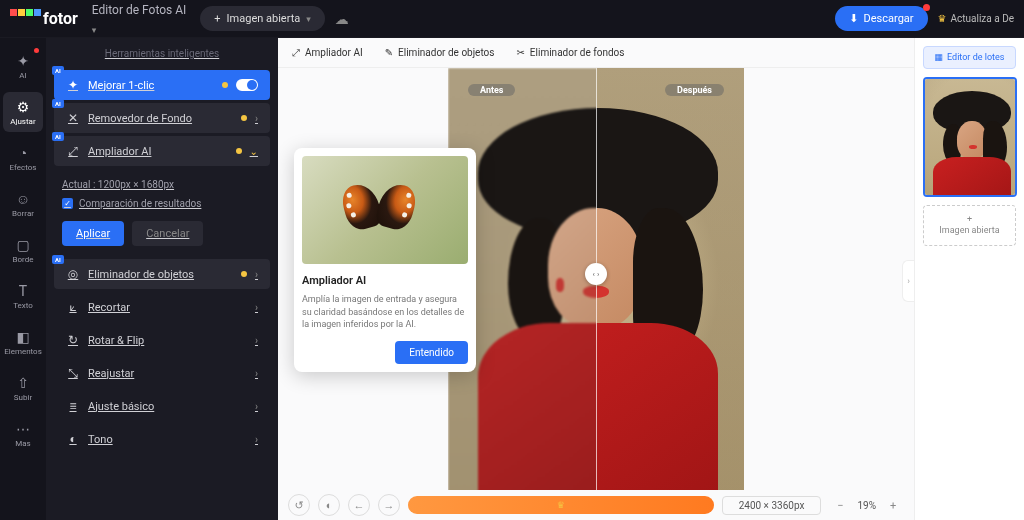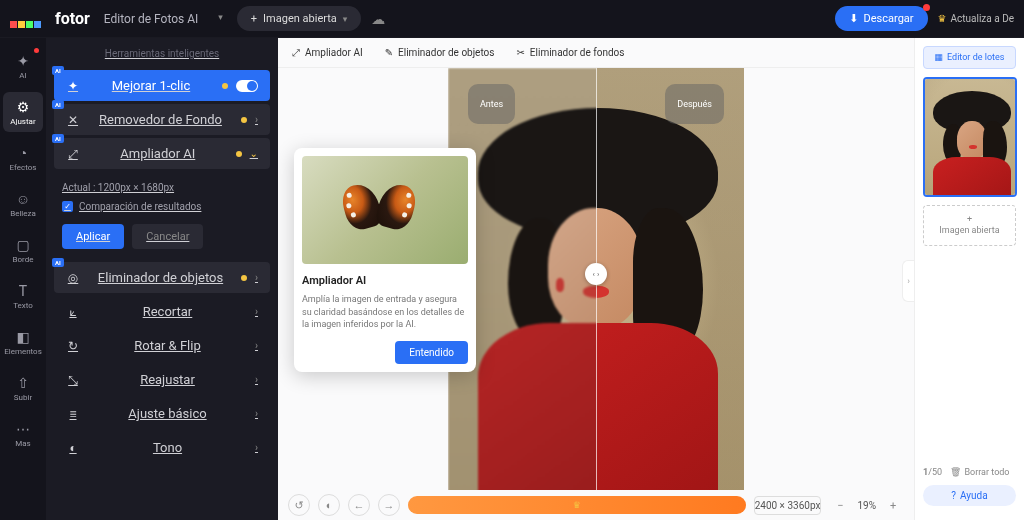--- a/index.html
+++ b/index.html
@@ -1,23 +1,23 @@
 <!DOCTYPE html>
 <html><head>
 <meta charset="utf-8">
 <style>
   *{box-sizing:border-box;margin:0;padding:0;font-family:-apple-system,BlinkMacSystemFont,"Segoe UI",Roboto,sans-serif;}
   body{background:#0d0d14;color:#d0d0d5;font-size:12px;overflow:hidden;width:1024px;height:520px;position:relative;}
   
   
   .topbar{height:38px;background:#14141c;display:flex;align-items:center;padding:0 10px;gap:14px;border-bottom:1px solid #1a1a22;}
-  .logo{display:flex;align-items:flex-end;gap:14px;font-weight:700;font-size:16px;color:#fff;}
+  .logo{display:flex;align-items:flex-start;gap:2px;font-weight:700;font-size:16px;color:#fff;}
   .logo-sq{display:flex;gap:1px;}
   .logo-sq span{width:7px;height:7px;}
-  .editor-dd{color:#b5b5c0;font-size:12px;display:flex;align-items:flex-start;gap:20px;cursor:pointer;}
+  .editor-dd{color:#b5b5c0;font-size:12px;display:flex;align-items:flex-start;gap:8px;cursor:pointer;flex-direction:column;}
   .chev{font-size:9px;color:#888;}
   .open-btn{background:#2a2a34;border-radius:16px;padding:6px 14px;color:#ddd;font-size:11px;display:flex;align-items:center;gap:6px;cursor:pointer;}
   .cloud{color:#888;font-size:14px;margin-left:-4px;}
   .topbar-right{margin-left:auto;display:flex;align-items:center;gap:10px;}
   .download-btn{background:#2a6ff5;color:#fff;border-radius:16px;padding:6px 14px;font-size:11px;display:flex;align-items:center;gap:5px;cursor:pointer;position:relative;}
   .download-btn::after{content:'';position:absolute;top:-2px;right:-2px;width:7px;height:7px;background:#ff3b3b;border-radius:50%;}
   .upgrade{color:#bbb;font-size:10px;display:flex;align-items:center;gap:4px;}
   .crown{color:#f5c542;}
   
   
@@ -29,21 +29,21 @@
   
   
   .tools{position:absolute;left:46px;top:38px;width:232px;bottom:0;background:#1b1b24;overflow-y:auto;text-decoration:underline;}
   .tools::-webkit-scrollbar{width:0;}
   .section-title{text-align:center;color:#6a6a78;font-size:10px;padding:10px 0 8px;}
   .tool-row{display:flex;align-items:center;padding:8px 12px;gap:8px;position:relative;cursor:pointer;border-radius:4px;margin:3px 8px;}
   .tool-row.blue{background:#2a6ff5;color:#fff;}
   .tool-row.dark{background:#2a2a34;}
   .ai-badge{position:absolute;left:-2px;top:-4px;background:#2a6ff5;color:#fff;font-size:6px;padding:1px 3px;border-radius:2px;font-weight:700;}
   .tool-ic{width:14px;text-align:center;font-size:12px;}
-  .tool-label{flex:1;font-size:13px;text-align:center;}
+  .tool-label{flex:1;font-size:11px;}
   .dot-y{width:6px;height:6px;background:#f5c542;border-radius:50%;}
   .toggle{width:22px;height:12px;background:#fff;border-radius:6px;position:relative;}
   .toggle::after{content:'';position:absolute;right:1px;top:1px;width:10px;height:10px;background:#2a6ff5;border-radius:50%;}
   .chev-r{color:#888;font-size:10px;}
   
   .sub-panel{padding:6px 16px 10px;font-size:10px;color:#a0a0ab;}
   .sub-panel .line{padding:4px 0;display:flex;align-items:center;gap:6px;}
   .info-ic{color:#666;font-size:9px;}
   .checkbox{width:11px;height:11px;background:#2a6ff5;border-radius:2px;display:inline-flex;align-items:center;justify-content:center;color:#fff;font-size:8px;}
   .btn-row{display:flex;gap:8px;margin-top:8px;align-items:center;}
@@ -65,21 +65,21 @@
     linear-gradient(180deg,#c8b893 0%,#b8a57a 100%);position:relative;}
   .img-half.left .fake-img{filter:blur(0.8px) saturate(0.85);}
   .hat{position:absolute;top:40px;left:30px;width:240px;height:130px;background:#1a1614;border-radius:50% 50% 45% 45%;}
   .face{position:absolute;top:140px;left:100px;width:95px;height:120px;background:linear-gradient(135deg,#d9a582,#c48962);border-radius:48% 48% 42% 42%;}
   .lips{position:absolute;top:218px;left:135px;width:26px;height:12px;background:#d4342e;border-radius:40% 40% 50% 50%;}
   .earring{position:absolute;top:210px;left:108px;width:8px;height:14px;background:#d4342e;border-radius:40%;}
   .body{position:absolute;top:255px;left:30px;width:240px;height:180px;background:linear-gradient(145deg,#c92020,#a01515);border-radius:30% 28% 0 0;}
   .hair{position:absolute;top:140px;left:185px;width:70px;height:150px;background:#1a1410;border-radius:40% 60% 50% 30%;}
   .hair2{position:absolute;top:150px;left:60px;width:55px;height:120px;background:#1a1410;border-radius:60% 40% 30% 50%;}
   
-  .ba-label{position:absolute;top:16px;padding:15px 12px;background:rgba(100,100,100,0.5);color:#fff;font-size:9px;border-radius:10px;}
+  .ba-label{position:absolute;top:16px;padding:1px 12px;background:rgba(100,100,100,0.5);color:#fff;font-size:9px;border-radius:10px;font-weight:bold;}
   .ba-before{left:20px;}
   .ba-after{right:20px;}
   .divider{position:absolute;top:0;bottom:0;left:50%;width:1px;background:rgba(255,255,255,0.7);}
   .divider-handle{position:absolute;top:48%;left:50%;transform:translate(-50%,-50%);width:22px;height:22px;background:#fff;border-radius:50%;display:flex;align-items:center;justify-content:center;font-size:8px;color:#666;cursor:ew-resize;box-shadow:0 1px 4px rgba(0,0,0,0.3);}
   
   
   .popup{position:absolute;top:148px;left:294px;width:182px;background:#fff;border-radius:8px;box-shadow:0 4px 20px rgba(0,0,0,0.2);padding:8px;z-index:10;}
   .popup-img{width:100%;height:108px;border-radius:4px;background:linear-gradient(135deg,#d8dcc0 0%,#b8c090 50%,#9aad70 100%);position:relative;overflow:hidden;}
   .butterfly{position:absolute;top:28px;left:42px;width:70px;height:50px;}
   .wing{position:absolute;width:35px;height:45px;background:radial-gradient(ellipse at 30% 30%,#e8852a 0%,#c85a15 30%,#2a1810 55%,#1a0f08 100%);border-radius:60% 80% 40% 60%;}
@@ -88,21 +88,21 @@
   .wingdot{position:absolute;width:5px;height:5px;background:#f5f0e8;border-radius:50%;}
   .popup h4{font-size:11px;color:#222;margin:10px 0 6px;font-weight:600;}
   .popup p{font-size:9px;color:#777;line-height:1.4;}
   .popup-btn{background:#2a6ff5;color:#fff;font-size:10px;padding:6px 14px;border-radius:4px;float:right;margin-top:10px;cursor:pointer;}
   .popup::before{content:'';position:absolute;left:-6px;top:50%;border:6px solid transparent;border-right-color:#fff;}
   
   
   .bottombar{position:absolute;bottom:0;left:0;right:0;height:30px;display:flex;align-items:center;padding:0 10px;gap:8px;font-size:10px;color:#555;}
   .bb-ic{width:22px;height:22px;border:1px solid #ddd;border-radius:11px;display:flex;align-items:center;justify-content:center;cursor:pointer;color:#888;font-size:11px;}
   .upgrade-pill{flex:1;background:linear-gradient(90deg,#ff9840,#ff7a20);color:#fff;border-radius:12px;padding:4px 12px;font-size:9px;text-align:center;cursor:pointer;display:flex;align-items:center;justify-content:center;gap:4px;}
-  .dim-box{border:1px solid #ddd;border-radius:4px;padding:3px 0;font-size:10px;}
+  .dim-box{border:1px solid #ddd;border-radius:4px;padding:3px 16px;font-size:10px;}
   .zoom{display:flex;align-items:center;gap:6px;}
   
   
   .rightpanel{position:absolute;right:0;top:38px;width:110px;bottom:0;background:#fff;border-left:1px solid #eee;padding:8px;display:flex;flex-direction:column;}
   .batch-btn{background:#eaf0ff;border:1px solid #c8d8ff;border-radius:4px;padding:5px;font-size:9px;color:#2a6ff5;text-align:center;cursor:pointer;display:flex;align-items:center;justify-content:center;gap:4px;line-height:1.2;}
   .thumb{width:94px;height:120px;border:2px solid #2a6ff5;border-radius:4px;margin-top:8px;overflow:hidden;position:relative;}
   .thumb .fake-img{width:94px;height:120px;transform:scale(1);}
   .thumb .hat{top:12px;left:8px;width:78px;height:42px;}
   .thumb .face{top:42px;left:32px;width:30px;height:38px;}
   .thumb .body{top:78px;left:8px;width:78px;height:50px;}
@@ -160,21 +160,21 @@
   <div class="rail-item active">
       <span class="ic">⚙</span>
       <span>Ajustar</span>
     </div>
   <div class="rail-item">
       <span class="ic">◔</span>
       <span>Efectos</span>
     </div>
   <div class="rail-item">
       <span class="ic">☺</span>
-      <span>Belleza</span>
+      <span>Borrar</span>
     </div>
   <div class="rail-item">
       <span class="ic">▢</span>
       <span>Borde</span>
     </div>
   <div class="rail-item">
       <span class="ic">T</span>
       <span>Texto</span>
     </div>
   <div class="rail-item">
@@ -364,26 +364,13 @@
         <div class="face"></div>
         <div class="lips"></div>
         <div class="hair"></div>
         <div class="body"></div>
       </div>
   </div>
   <div class="add-img">
     <div>+</div>
     <span>Imagen abierta</span>
   </div>
-  <div class="rp-bottom">
-    <div class="pager">
-      <span><b>1</b><span>/50</span></span>
-      <span class="trash">
-          <span>🗑</span>
-          <span>Borrar todo</span>
-        </span>
-    </div>
-    <div class="help-btn">
-        <span>?</span>
-        <span>Ayuda</span>
-      </div>
-  </div>
 </div>
 
 </body></html>

